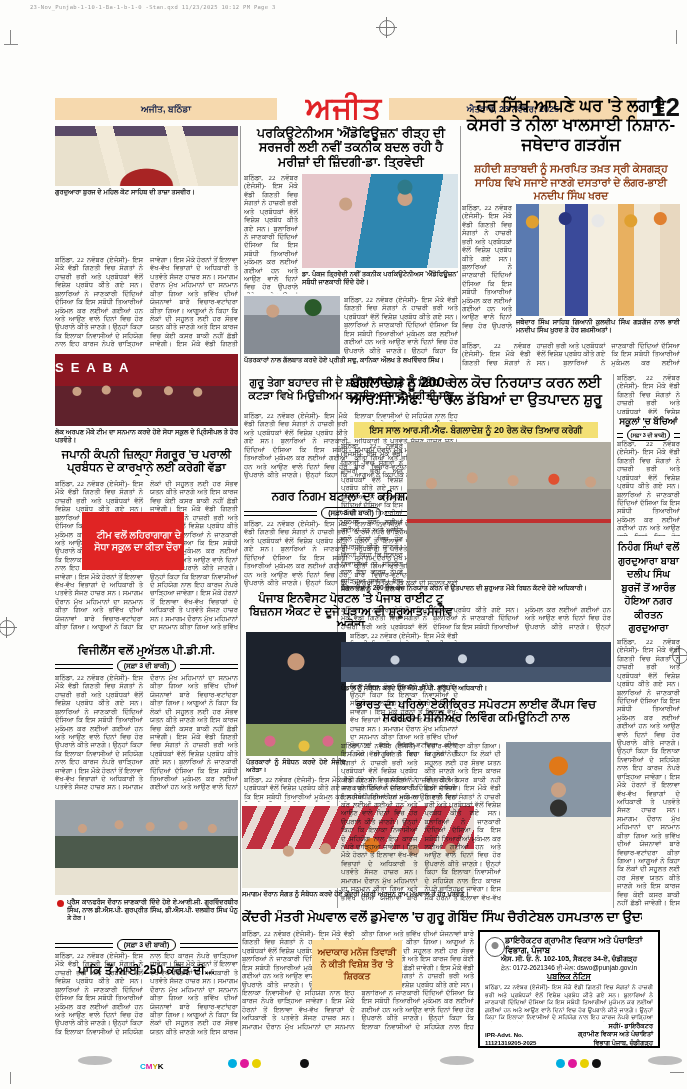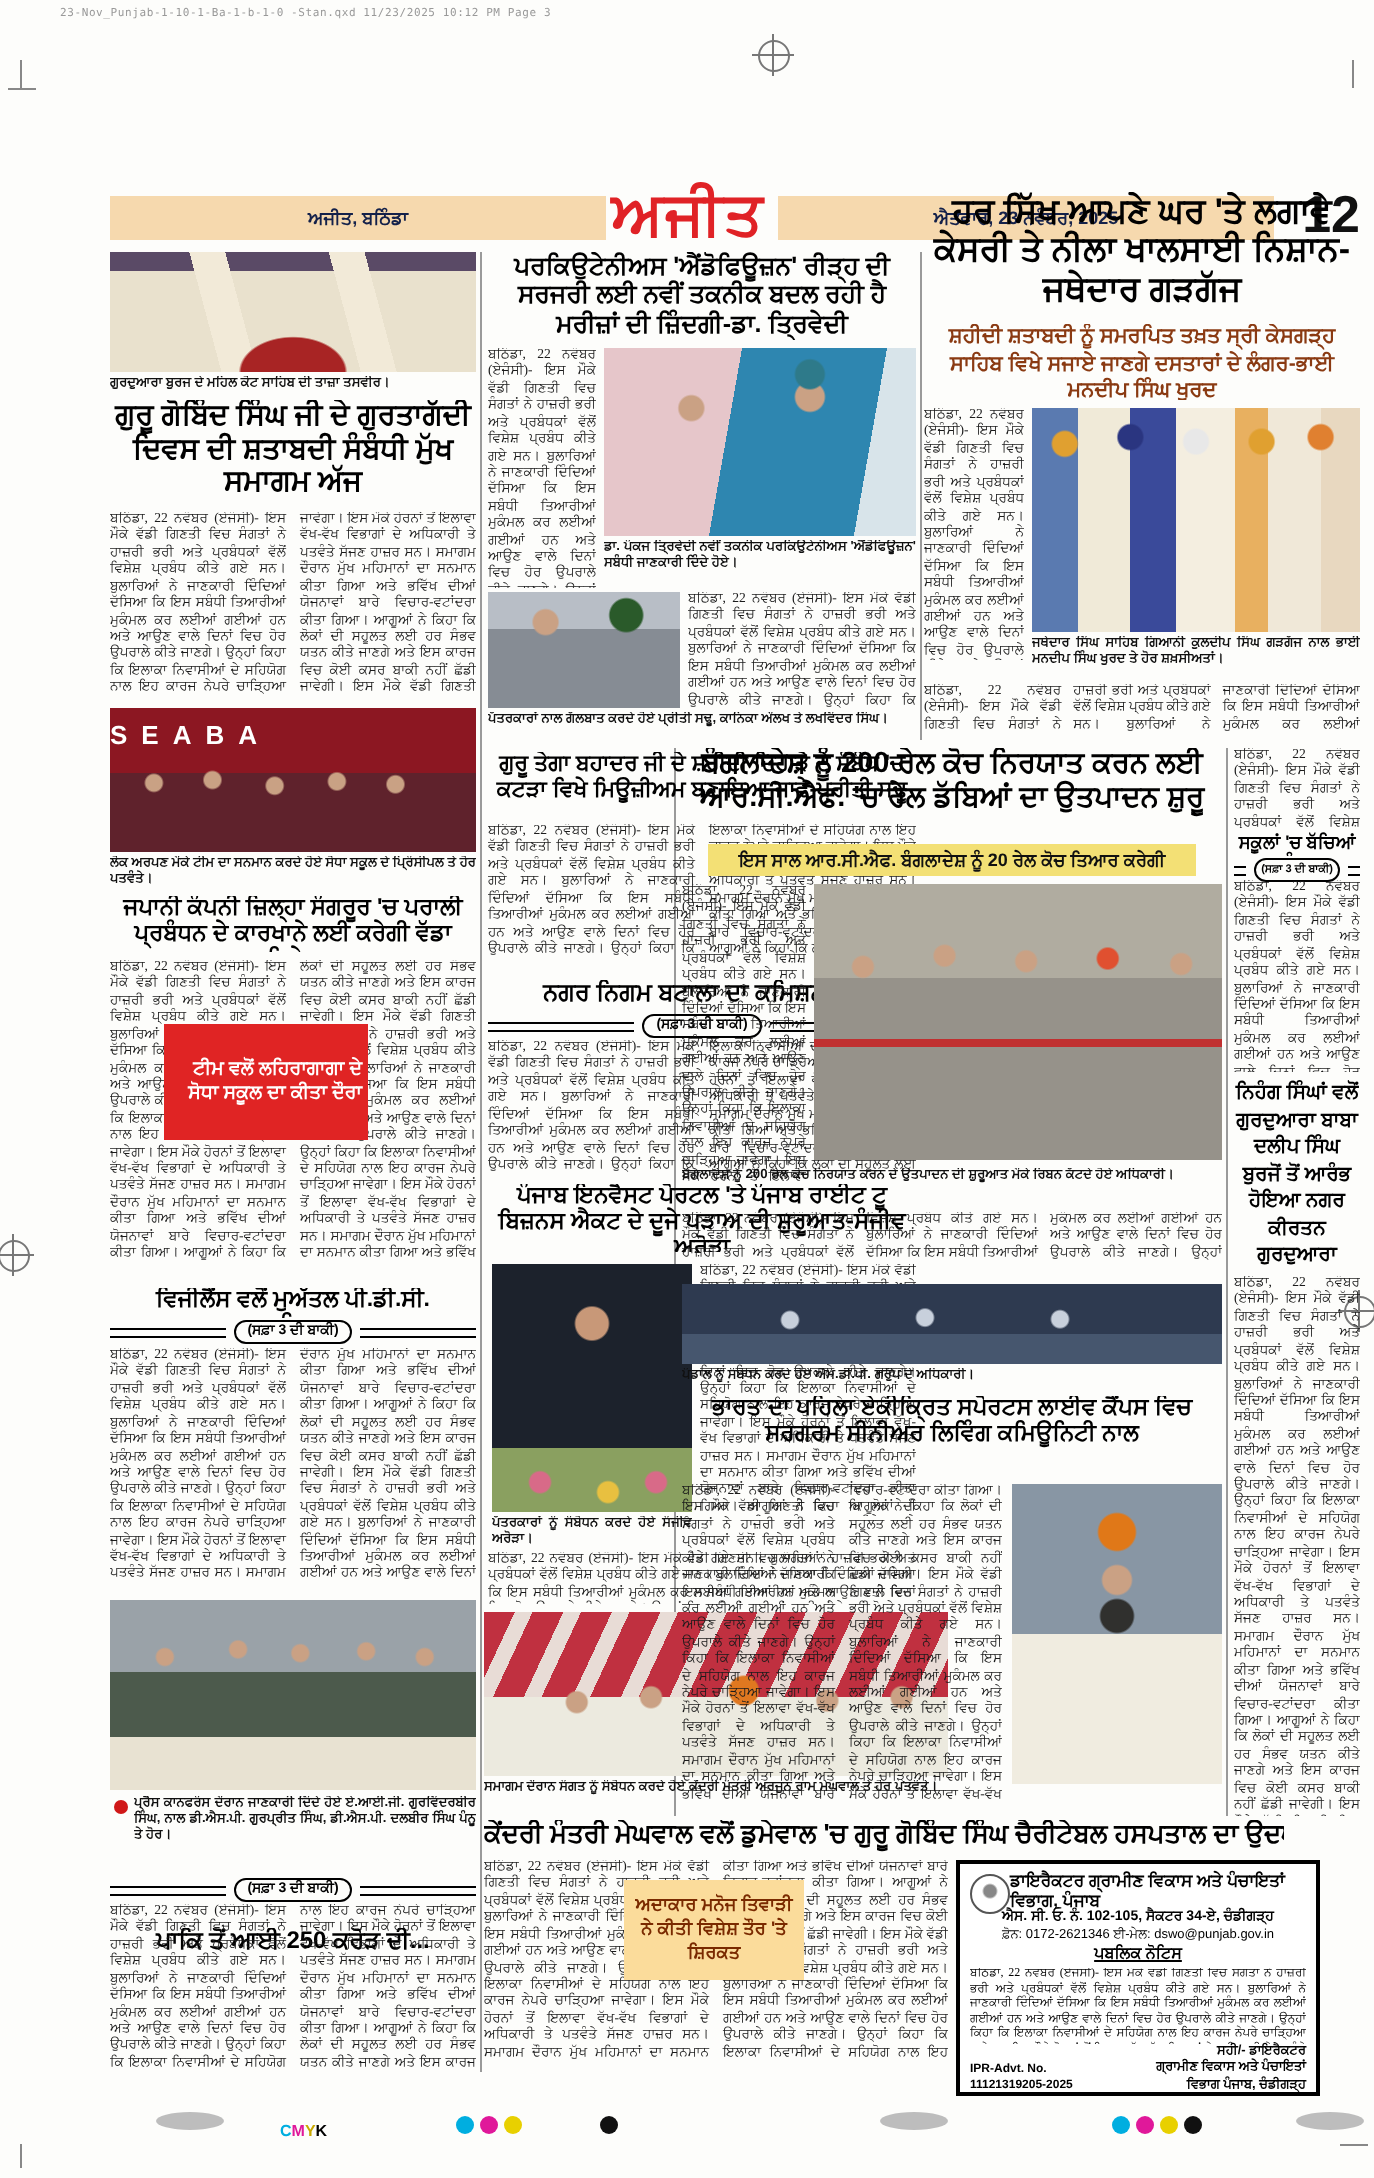--- a/index.html
+++ b/index.html
@@ -54,40 +54,39 @@
   <div class="abs press" style="left:30px;top:4px">23-Nov_Punjab-1-10-1-Ba-1-b-1-0 -Stan.qxd  11/23/2025  10:12 PM  Page 3</div>
   <div class="reg" style="left:379px;top:20px"></div>
   <div class="reg" style="left:-1px;top:620px"></div>
   <div class="reg" style="left:672px;top:648px"></div>
   <div class="cl" style="left:10px;top:30px;width:1px;height:14px"></div>
   <div class="cl" style="left:4px;top:44px;width:14px;height:1px"></div>
   <div class="cl" style="left:676px;top:30px;width:1px;height:14px"></div>
   <div class="cl" style="left:10px;top:1072px;width:1px;height:12px"></div>
   <div class="cl" style="left:670px;top:1072px;width:14px;height:1px"></div>
 
-  <div class="abs strip" style="left:55px;top:98px;width:248px;height:22px;text-align:center">
+  <div class="abs strip" style="left:55px;top:98px;width:222px;height:22px;text-align:center">
     <span>ਅਜੀਤ, ਬਠਿੰਡਾ</span>
   </div>
   <div class="abs masthead" style="left:299px;top:92px;width:90px">ਅਜੀਤ</div>
   <div class="abs strip" style="left:389px;top:98px;width:248px;height:22px;text-align:center">
     <span>ਐਤਵਾਰ, 23 ਨਵੰਬਰ, 2025</span>
   </div>
   <div class="abs pageno" style="left:638px;top:92px;width:42px">12</div>
 
   <div class="vrule" style="left:240px;top:126px;height:910px"></div>
   <div class="vrule" style="left:460px;top:126px;height:244px"></div>
   <div class="vrule" style="left:337px;top:374px;height:534px"></div>
   <div class="vrule" style="left:613px;top:374px;height:534px"></div>
 
   <div class="photo" style="left:55px;top:126px;width:183px;height:60px;background:
       radial-gradient(ellipse at 50% 100%, #a82424 0 20%, transparent 21%),
       linear-gradient(75deg, transparent 0 28%, #f2ead8 28% 37%, transparent 37% 63%, #f2ead8 63% 72%, transparent 72%),
       linear-gradient(180deg,#5a4a66 0 16%, #e9e1cd 16%)"></div>
   <div class="abs cap" style="left:55px;top:188px;width:183px;height:10px">ਗੁਰਦੁਆਰਾ ਬੁਰਜ ਦੇ ਮਹਿਲ ਕੋਟ ਸਾਹਿਬ ਦੀ ਤਾਜ਼ਾ ਤਸਵੀਰ।</div>
-  <div class="abs h" style="left:55px;top:200px;width:183px;height:52px;font-size:14.5px">ਗੁਰੂ ਗੋਬਿੰਦ ਸਿੰਘ ਜੀ ਦੇ ਗੁਰਤਾਗੱਦੀ ਦਿਵਸ ਦੀ ਸ਼ਤਾਬਦੀ ਸੰਬੰਧੀ ਮੁੱਖ ਸਮਾਗਮ ਅੱਜ</div>
   <div class="abs body c2" style="left:55px;top:256px;width:183px;height:94px">ਬਠਿੰਡਾ, 22 ਨਵੰਬਰ (ਏਜੰਸੀ)- ਇਸ ਮੌਕੇ ਵੱਡੀ ਗਿਣਤੀ ਵਿਚ ਸੰਗਤਾਂ ਨੇ ਹਾਜ਼ਰੀ ਭਰੀ ਅਤੇ ਪ੍ਰਬੰਧਕਾਂ ਵੱਲੋਂ ਵਿਸ਼ੇਸ਼ ਪ੍ਰਬੰਧ ਕੀਤੇ ਗਏ ਸਨ। ਬੁਲਾਰਿਆਂ ਨੇ ਜਾਣਕਾਰੀ ਦਿੰਦਿਆਂ ਦੱਸਿਆ ਕਿ ਇਸ ਸਬੰਧੀ ਤਿਆਰੀਆਂ ਮੁਕੰਮਲ ਕਰ ਲਈਆਂ ਗਈਆਂ ਹਨ ਅਤੇ ਆਉਣ ਵਾਲੇ ਦਿਨਾਂ ਵਿਚ ਹੋਰ ਉਪਰਾਲੇ ਕੀਤੇ ਜਾਣਗੇ। ਉਨ੍ਹਾਂ ਕਿਹਾ ਕਿ ਇਲਾਕਾ ਨਿਵਾਸੀਆਂ ਦੇ ਸਹਿਯੋਗ ਨਾਲ ਇਹ ਕਾਰਜ ਨੇਪਰੇ ਚਾੜ੍ਹਿਆ ਜਾਵੇਗਾ। ਇਸ ਮੌਕੇ ਹੋਰਨਾਂ ਤੋਂ ਇਲਾਵਾ ਵੱਖ-ਵੱਖ ਵਿਭਾਗਾਂ ਦੇ ਅਧਿਕਾਰੀ ਤੇ ਪਤਵੰਤੇ ਸੱਜਣ ਹਾਜ਼ਰ ਸਨ। ਸਮਾਗਮ ਦੌਰਾਨ ਮੁੱਖ ਮਹਿਮਾਨਾਂ ਦਾ ਸਨਮਾਨ ਕੀਤਾ ਗਿਆ ਅਤੇ ਭਵਿੱਖ ਦੀਆਂ ਯੋਜਨਾਵਾਂ ਬਾਰੇ ਵਿਚਾਰ-ਵਟਾਂਦਰਾ ਕੀਤਾ ਗਿਆ। ਆਗੂਆਂ ਨੇ ਕਿਹਾ ਕਿ ਲੋਕਾਂ ਦੀ ਸਹੂਲਤ ਲਈ ਹਰ ਸੰਭਵ ਯਤਨ ਕੀਤੇ ਜਾਣਗੇ ਅਤੇ ਇਸ ਕਾਰਜ ਵਿਚ ਕੋਈ ਕਸਰ ਬਾਕੀ ਨਹੀਂ ਛੱਡੀ ਜਾਵੇਗੀ। ਇਸ ਮੌਕੇ ਵੱਡੀ ਗਿਣਤੀ ਵਿਚ ਸੰਗਤਾਂ ਨੇ ਹਾਜ਼ਰੀ ਭਰੀ ਅਤੇ ਪ੍ਰਬੰਧਕਾਂ ਵੱਲੋਂ ਵਿਸ਼ੇਸ਼ ਪ੍ਰਬੰਧ ਕੀਤੇ ਗਏ ਸਨ। ਬੁਲਾਰਿਆਂ ਨੇ ਜਾਣਕਾਰੀ ਦਿੰਦਿਆਂ ਦੱਸਿਆ ਕਿ ਇਸ ਸਬੰਧੀ ਤਿਆਰੀਆਂ ਮੁਕੰਮਲ ਕਰ ਲਈਆਂ ਗਈਆਂ ਹਨ ਅਤੇ ਆਉਣ ਵਾਲੇ ਦਿਨਾਂ ਵਿਚ ਹੋਰ ਉਪਰਾਲੇ ਕੀਤੇ ਜਾਣਗੇ। ਉਨ੍ਹਾਂ ਕਿਹਾ ਕਿ ਇਲਾਕਾ ਨਿਵਾਸੀਆਂ ਦੇ ਸਹਿਯੋਗ ਨਾਲ ਇਹ ਕਾਰਜ ਨੇਪਰੇ ਚਾੜ੍ਹਿਆ ਜਾਵੇਗਾ। ਇਸ ਮੌਕੇ ਹੋਰਨਾਂ ਤੋਂ ਇਲਾਵਾ ਵੱਖ-ਵੱਖ ਵਿਭਾਗਾਂ ਦੇ ਅਧਿਕਾਰੀ ਤੇ ਪਤਵੰਤੇ ਸੱਜਣ ਹਾਜ਼ਰ ਸਨ। ਸਮਾਗਮ ਦੌਰਾਨ ਮੁੱਖ ਮਹਿਮਾਨਾਂ ਦਾ ਸਨਮਾਨ ਕੀਤਾ ਗਿਆ ਅਤੇ ਭਵਿੱਖ ਦੀਆਂ ਯੋਜਨਾਵਾਂ ਬਾਰੇ ਵਿਚਾਰ-ਵਟਾਂਦਰਾ ਕੀਤਾ ਗਿਆ।</div>
 
   <div class="photo" style="left:55px;top:354px;width:183px;height:72px;background:
       radial-gradient(circle at 12% 52%, #c9a184 0 4px,transparent 5px),
       radial-gradient(circle at 28% 50%, #c9a184 0 4px,transparent 5px),
       radial-gradient(circle at 45% 54%, #c9a184 0 4px,transparent 5px),
       radial-gradient(circle at 62% 51%, #c9a184 0 4px,transparent 5px),
       radial-gradient(circle at 78% 53%, #c9a184 0 4px,transparent 5px),
       linear-gradient(180deg,#8c1722 0 45%, #5f222c 45%)">
     <span class="seaba-sign">SEABA</span>

